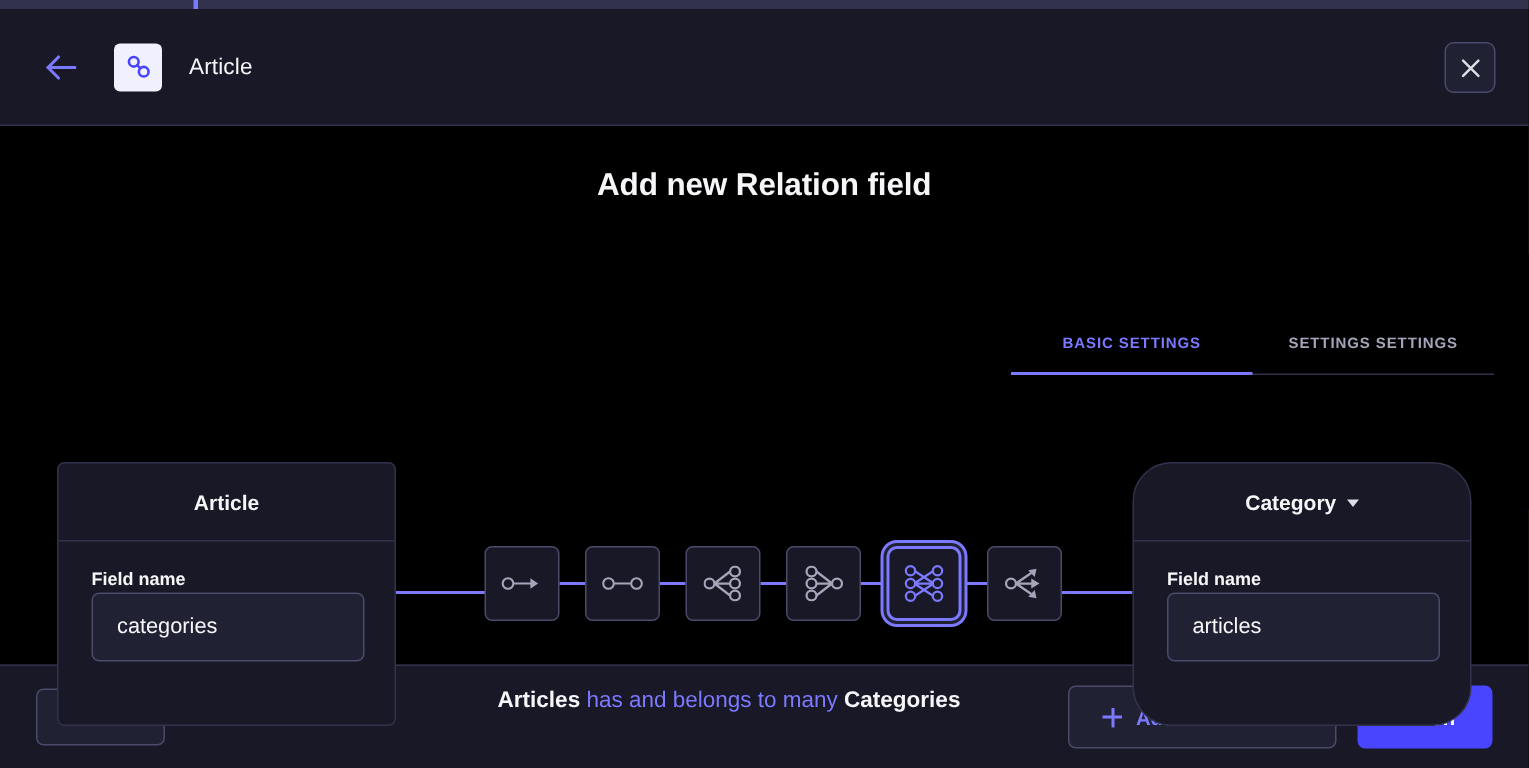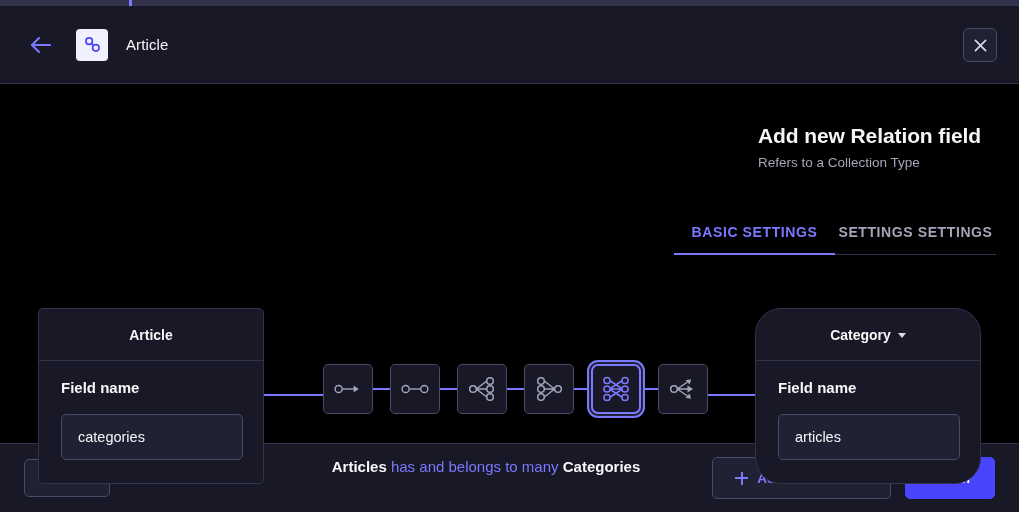--- a/index.html
+++ b/index.html
@@ -61,41 +61,41 @@
     cursor: pointer;
   }
 
   
   .modal-body {
     flex: 1 1 auto; position: relative;
     padding: 0 38px;
   }
 
   .title-row {
-    display: flex; justify-content: flex-end; align-items: flex-end;
-    padding-top: 40px;
+    display: flex; justify-content: center; align-items: flex-end;
+    padding-top: 28px;
   }
   .page-title {
     font-size: 21px; font-weight: bold; color: #f6f6f9;
     letter-spacing: -.1px;
   }
   .page-subtitle {
     font-size: 13.5px; color: #a5a5ba; margin-top: 7px;
   }
 
   
   .tabs {
     display: flex; align-items: flex-end;
     position: absolute; right: 23px; top: 140px;
     width: 322px; border-bottom: 1px solid #32324d;
   }
   .tab {
     flex: 1 1 0;
     text-align: center;
-    font-size: 14px; font-weight: bold; letter-spacing: .6px;
+    font-size: 10px; font-weight: bold; letter-spacing: .6px;
     color: #a5a5ba;
     padding-bottom: 13px;
     cursor: pointer;
     border-bottom: 2px solid transparent;
     margin-bottom: -1px;
   }
   .tab.active { color: #7b79ff; border-bottom-color: #7b79ff; }
 
   
   .builder {
@@ -122,22 +122,22 @@
     font-size: 14px; font-weight: bold; color: #f6f6f9;
   }
   .caret { width: 0; height: 0;
     border-left: 4.5px solid transparent;
     border-right: 4.5px solid transparent;
     border-top: 5px solid #dcdce4;
     margin-top: 2px;
   }
   .rel-card-body { padding: 18px 22px 0 22px; }
   .field-label {
-    font-size: 15px; font-weight: bold; color: #f6f6f9;
-    margin-bottom: 18px;
+    font-size: 12px; font-weight: bold; color: #f6f6f9;
+    margin-bottom: 2px;
   }
   .field-input {
     width: 182px; height: 46px;
     background: #212134;
     border: 1px solid #4a4a6a;
     border-radius: 5px;
     color: #f6f6f9; font-size: 14.5px;
     padding: 0 16px;
     font-family: "Liberation Sans", sans-serif;
     outline: none;
@@ -251,21 +251,20 @@
         <path d="M1.5 1.5 L12.5 12.5 M12.5 1.5 L1.5 12.5" stroke="#dcdce4" stroke-width="1.8" stroke-linecap="round"></path>
       </svg>
     </div>
   </div>
 
   <div class="modal-body">
 
     <div class="title-row">
       <div>
         <div class="page-title">Add new Relation field</div>
-        <div class="page-subtitle">Refers to a Collection Type</div>
       </div>
     </div>
 
     <div class="tabs">
       <div class="tab active">BASIC SETTINGS</div>
       <div class="tab">SETTINGS SETTINGS</div>
     </div>
 
     <div class="builder">
 

